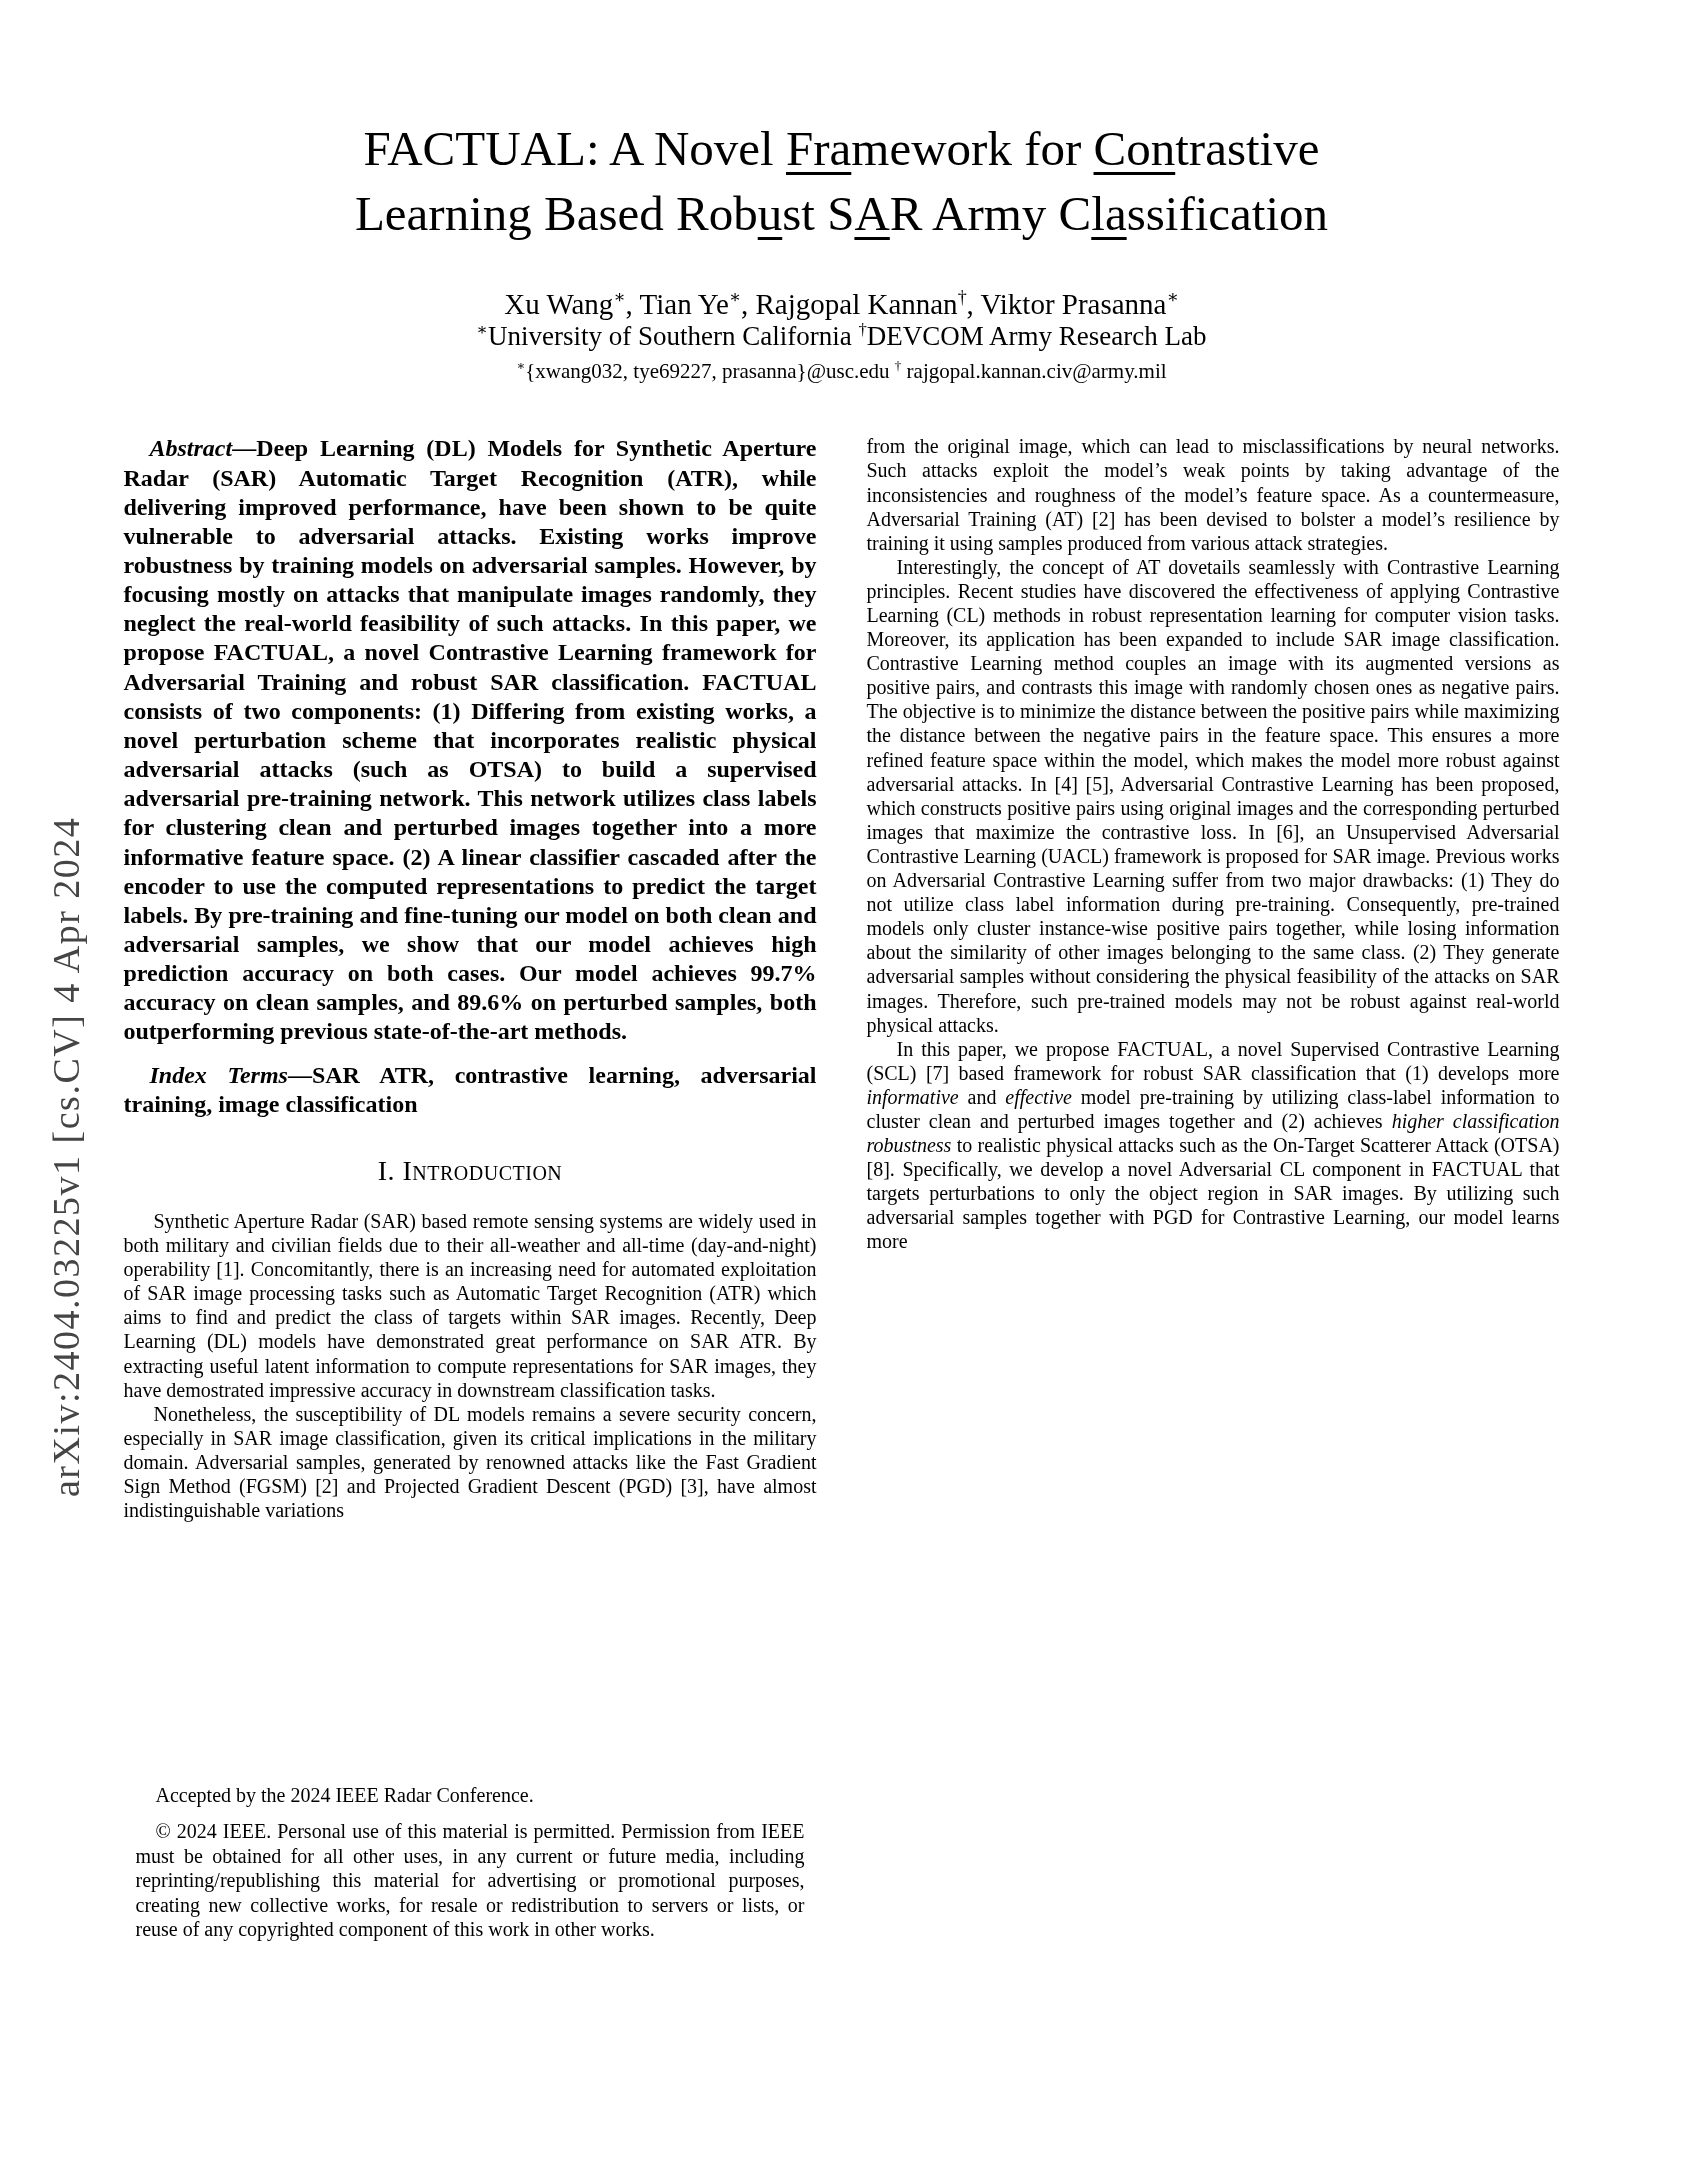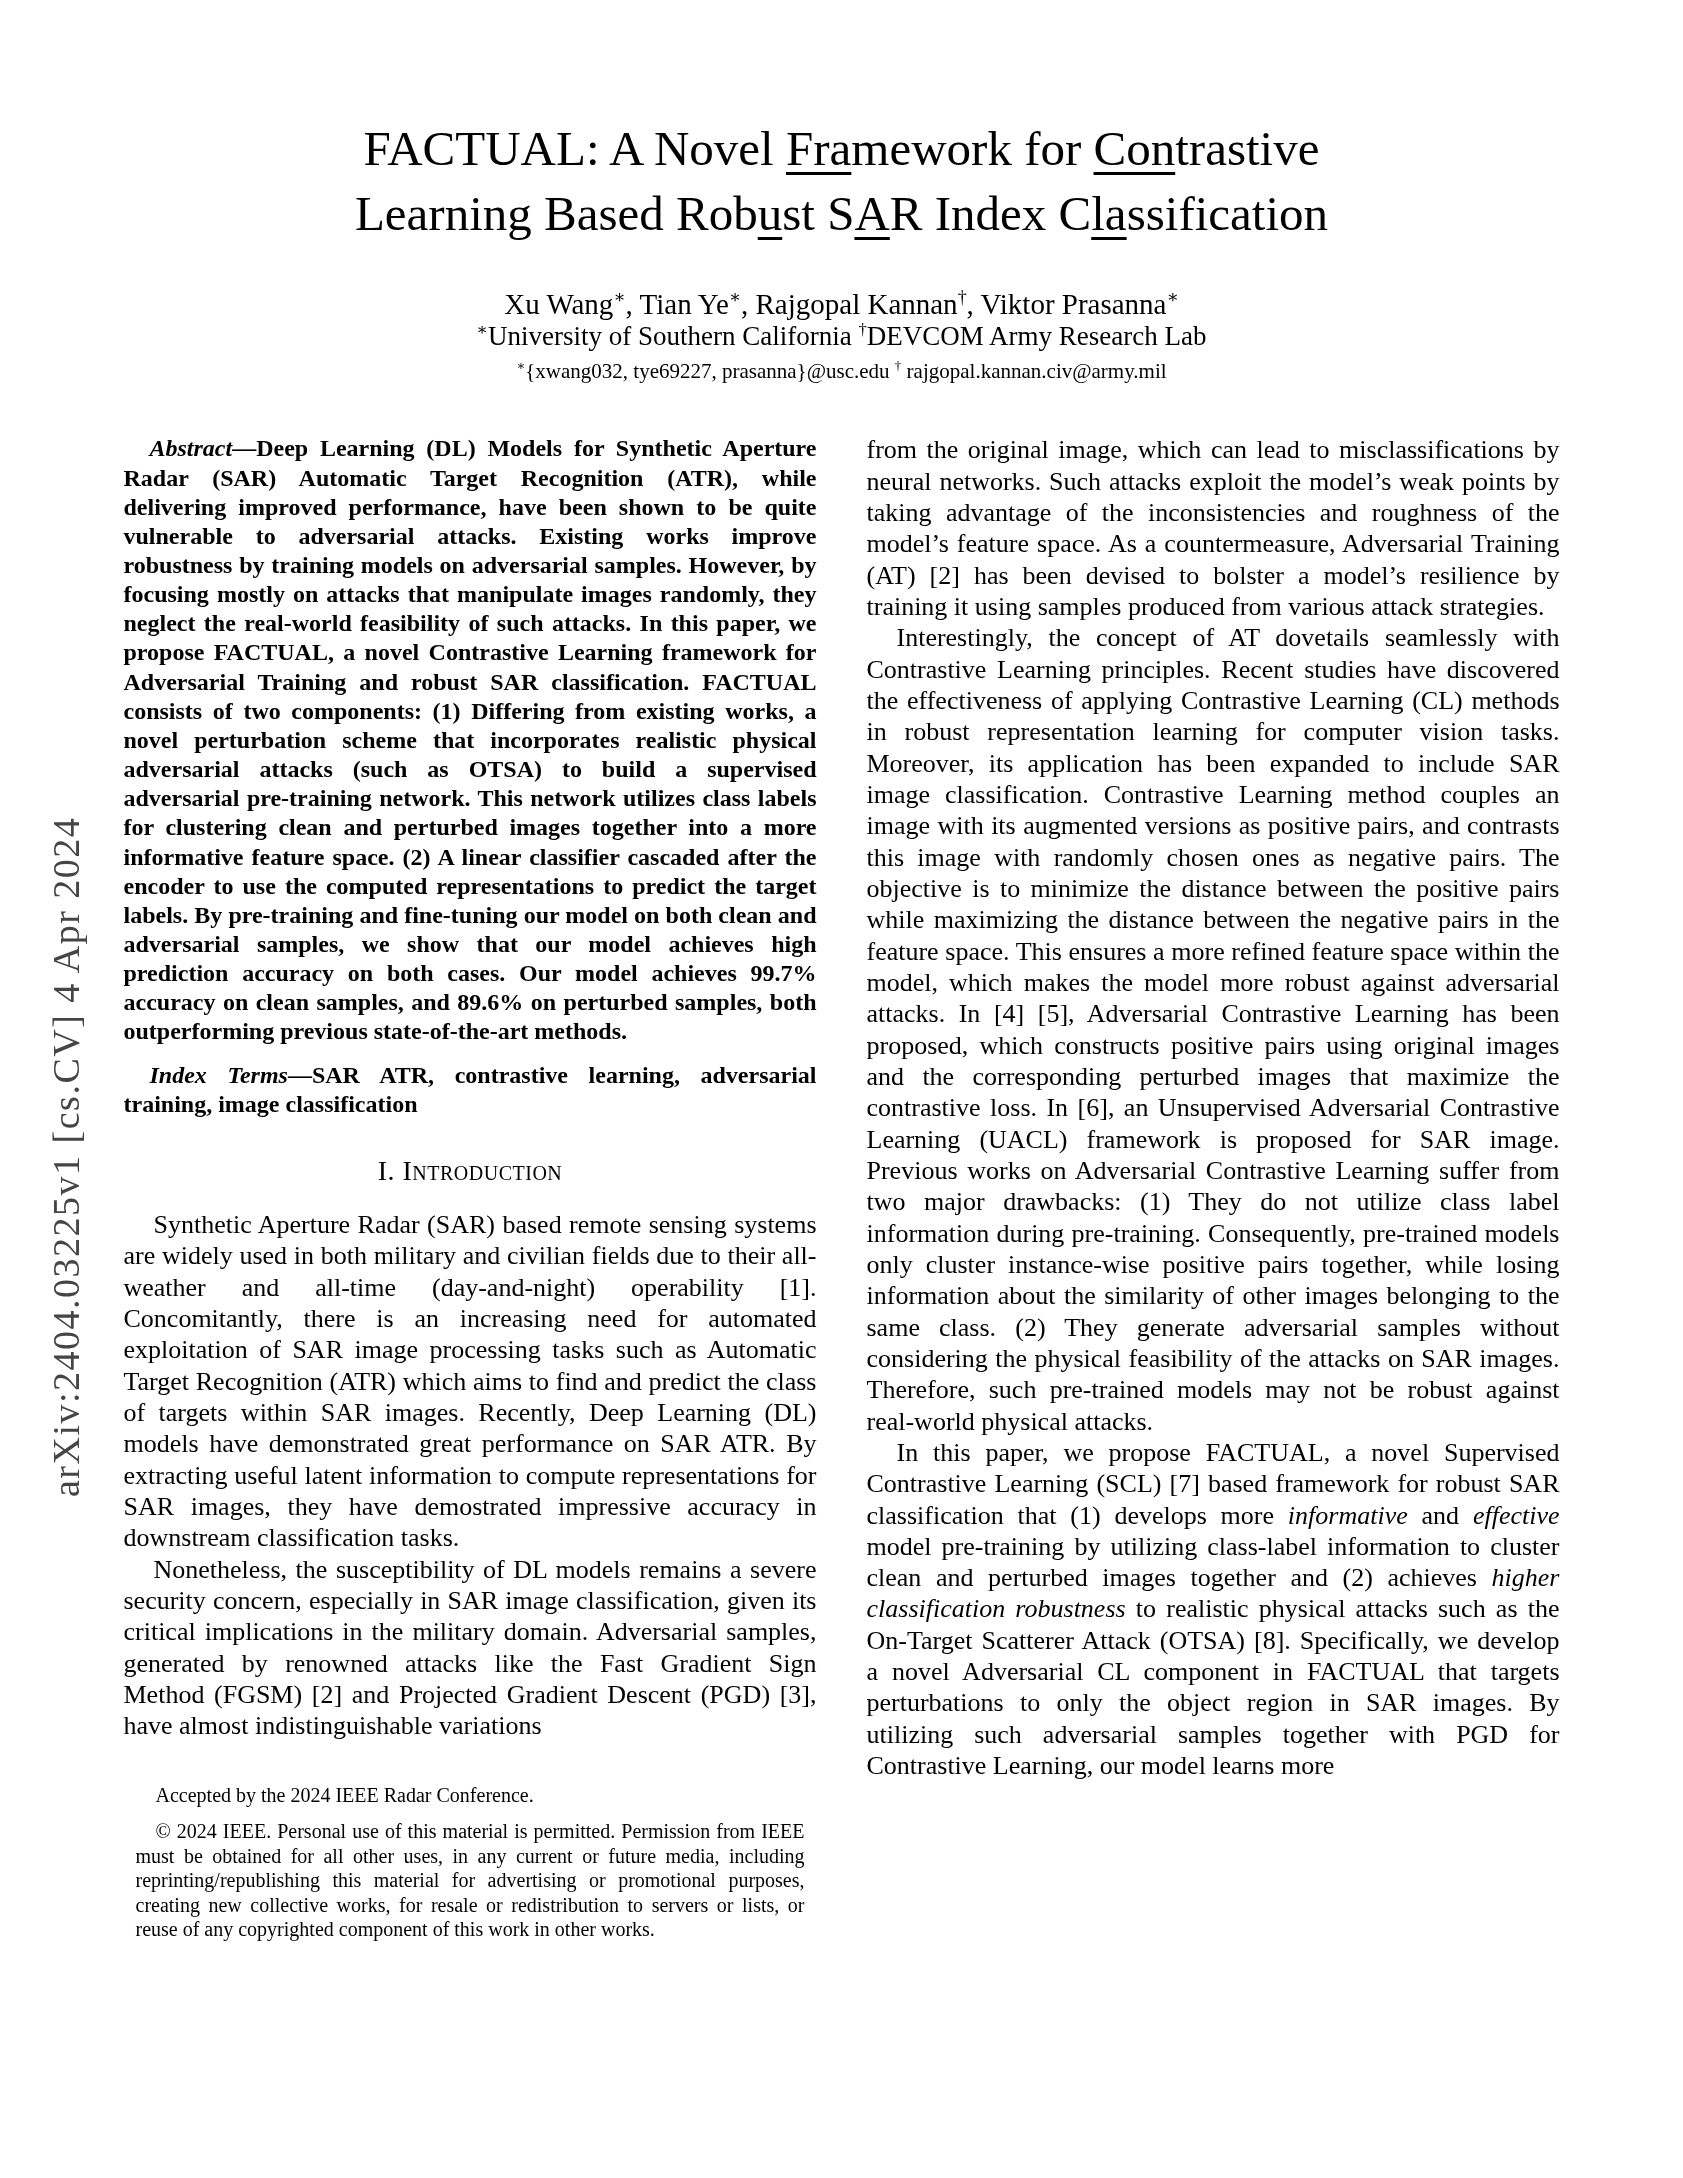--- a/index.html
+++ b/index.html
@@ -56,21 +56,21 @@
   .index-terms { margin-top:14px; }
   .sec-heading {
     font-variant:small-caps;
     font-weight:normal;
     font-size:28px;
     text-align:center;
     margin:36px 0 22px;
     letter-spacing:0.5px;
   }
   .body-p {
-    font-size:26px;
+    font-size:20px;
     line-height:1.205;
     text-align:justify;
     text-indent:30px;
     margin:0;
   }
   .body-p.cont { text-indent:0; }
   .footnote {
     margin-top:auto;
     font-size:20px;
     line-height:1.22;
@@ -78,21 +78,21 @@
   }
   .footnote p { margin:12px; text-indent:20px; }
 </style>
 </head>
 <body>
 
 <div class="page">
 
   <div class="arxiv-stamp">arXiv:2404.03225v1  [cs.CV]  4 Apr 2024</div>
 
-  <h1 class="title"><span>FACTUAL: A Novel </span><span class="u">Fra</span><span>mework for </span><span class="u">Con</span><span>trastive</span><br><span>Learning Based Rob</span><span class="u">u</span><span>st S</span><span class="u">A</span><span>R Index C</span><span class="u">la</span><span>ssification</span></h1>
+  <h1 class="title"><span>FACTUAL: A Novel </span><span class="u">Fra</span><span>mework for </span><span class="u">Con</span><span>trastive</span><br><span>Learning Based Rob</span><span class="u">u</span><span>st S</span><span class="u">A</span><span>R Army C</span><span class="u">la</span><span>ssification</span></h1>
 
   <div class="authors"><span>Xu Wang</span><sup>∗</sup><span>, Tian Ye</span><sup>∗</sup><span>, Rajgopal Kannan</span><sup>†</sup><span>, Viktor Prasanna</span><sup>∗</sup></div>
 
   <div class="affiliations"><sup>∗</sup><span>University of Southern California </span><sup>†</sup><span>DEVCOM Army Research Lab</span></div>
 
   <div class="emails"><sup>∗</sup><span>{xwang032, tye69227, prasanna}@usc.edu </span><sup>†</sup><span> rajgopal.kannan.civ@army.mil</span></div>
 
   <div class="columns">
 
     <div class="col col-left">

